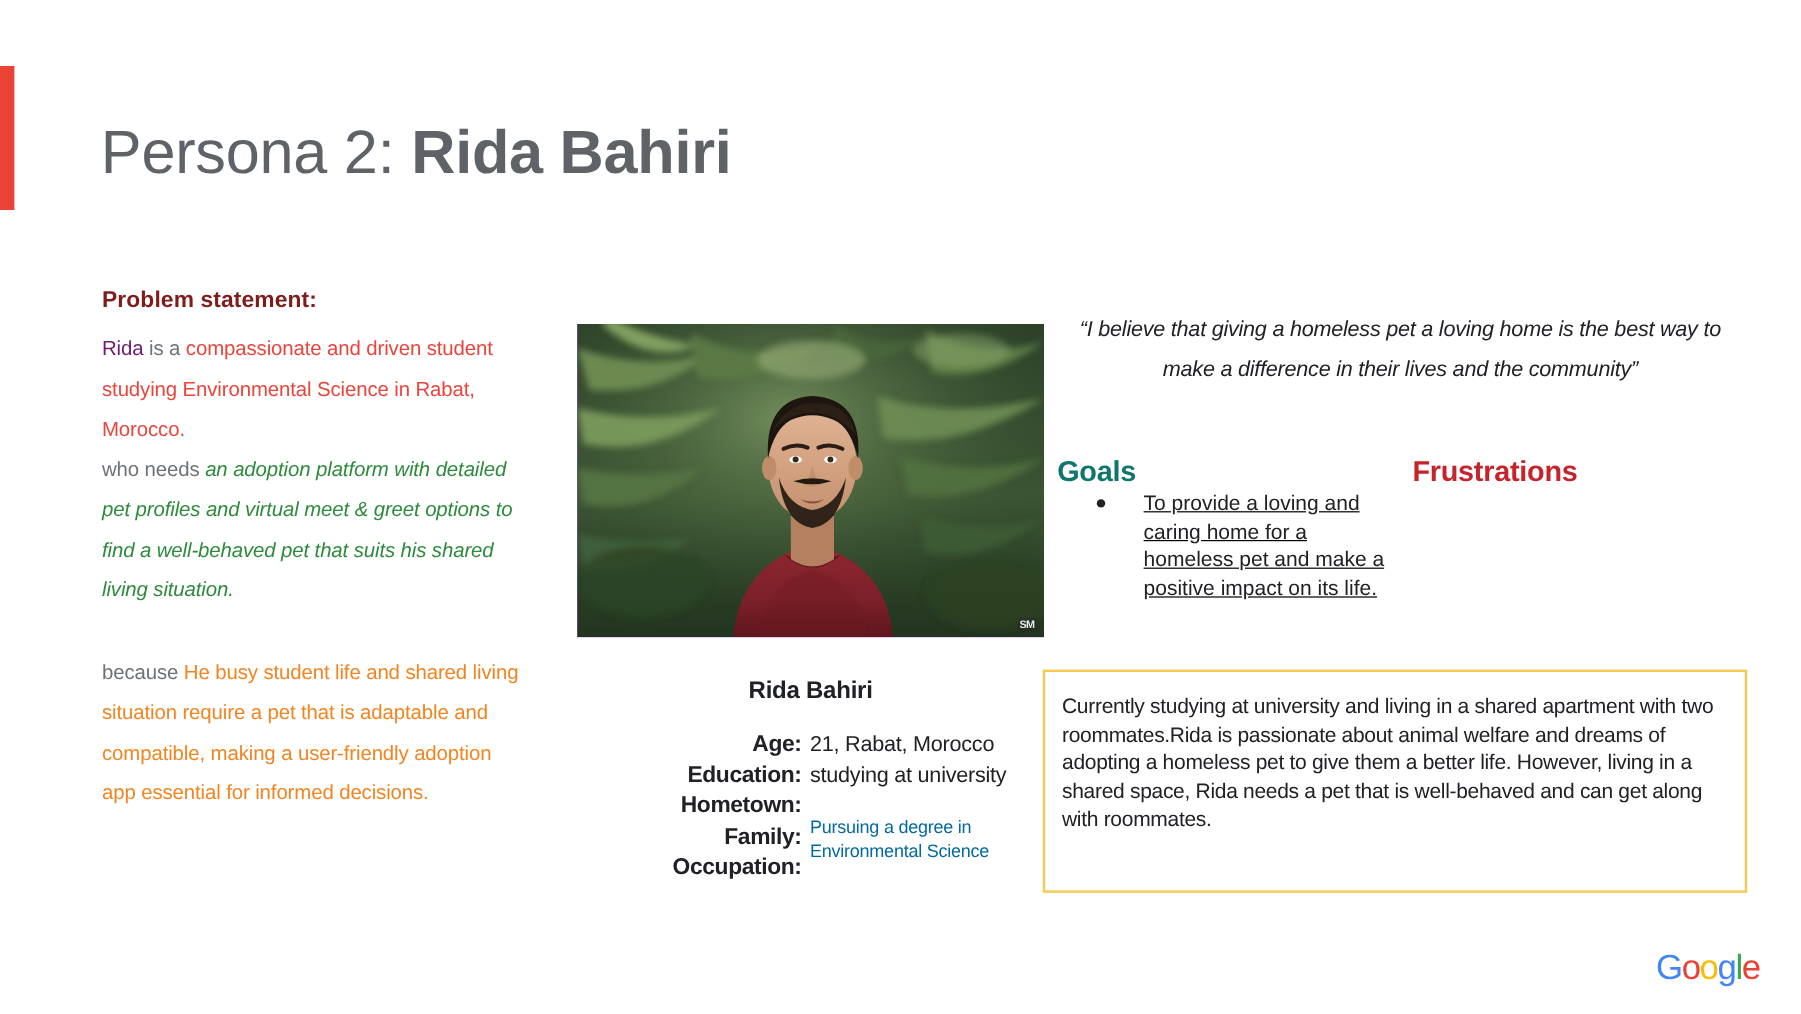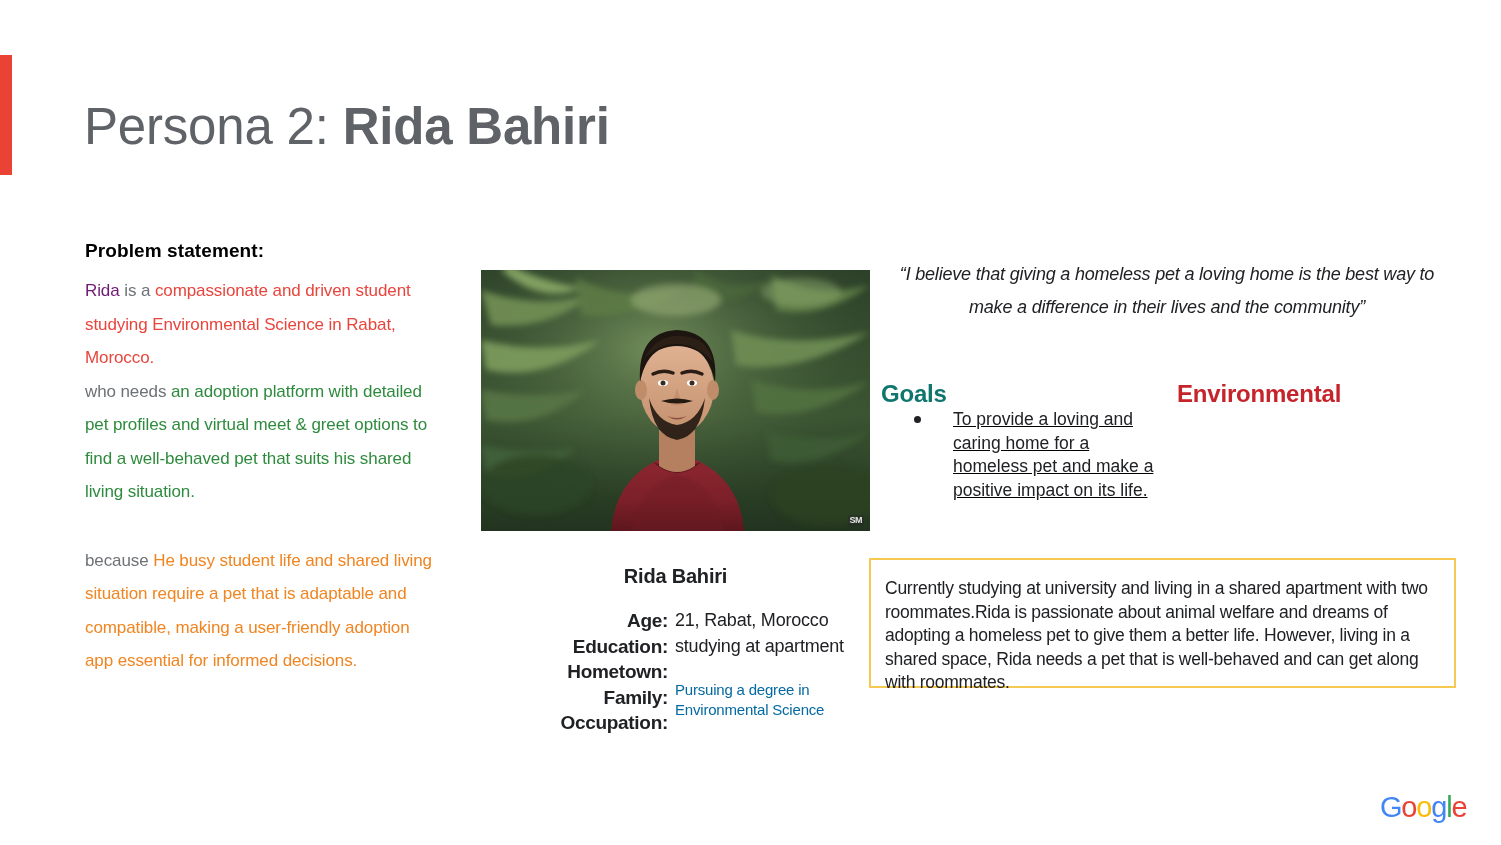--- a/index.html
+++ b/index.html
@@ -46,34 +46,34 @@
   
   .problem-col {
     position: absolute;
     left: 85px;
     top: 238px;
     width: 352px;
   }
   .problem-heading {
     font-size: 19px;
     font-weight: 700;
-    color: #000000;
+    color: #7f1d1d;
     line-height: 26px;
     margin-bottom: 10px;
     letter-spacing: 0.1px;
   }
   .ps-para {
     font-size: 17px;
     line-height: 33.5px;
     color: #5F6368;
     letter-spacing: -0.1px;
   }
   .ps-para .blue  { color: #701a75; }
   .ps-para .red   { color: #E8453C; }
-  .ps-para .green { color: #2E8B3D; }
+  .ps-para .green { color: #2E8B3D; font-style: italic; }
   .ps-para .grey  { color: #6E7276; }
   .ps-para .orange{ color: #F08521; }
   .ps-gap { height: 35px; }
 
   
   .photo {
     position: absolute;
     left: 481px;
     top: 270px;
     width: 389px;
@@ -194,21 +194,21 @@
     color: #0369a1;
     letter-spacing: -0.2px;
   }
 
   
   .summary-box {
     position: absolute;
     left: 869px;
     top: 558px;
     width: 587px;
-    height: 130px;
+    height: 186px;
     border: 2.5px solid #F6CA50;
     background: #ffffff;
     padding: 17px 16px 0 14px;
   }
   .summary-text {
     font-size: 17.5px;
     line-height: 23.6px;
     color: #202124;
     letter-spacing: -0.25px;
   }
@@ -346,32 +346,32 @@
   <div class="quote">“I believe that giving a homeless pet a loving home is the best way to make a difference in their lives and the community”</div>
 
   <div class="gf-head goals-head">Goals</div>
   <ul class="gf-list goals-list">
     <li class="gf-item">
       <span class="bullet"></span>
       <span>To provide a loving and caring home for a homeless pet and make a positive impact on its life.</span>
     </li>
   </ul>
 
-  <div class="gf-head frustrations-head">Environmental</div>
+  <div class="gf-head frustrations-head">Frustrations</div>
 
   <div class="bio-name">Rida Bahiri</div>
 
   <div class="bio-table">
     <div class="bio-row">
       <div class="bio-label">Age:</div>
       <div class="bio-value">21, Rabat, Morocco</div>
     </div>
     <div class="bio-row">
       <div class="bio-label">Education:</div>
-      <div class="bio-value">studying at apartment</div>
+      <div class="bio-value">studying at university</div>
     </div>
     <div class="bio-row">
       <div class="bio-label">Hometown:</div>
       <div class="bio-value"></div>
     </div>
     <div class="bio-row">
       <div class="bio-label">Family:</div>
       <div class="bio-value"></div>
     </div>
     <div class="bio-row">

